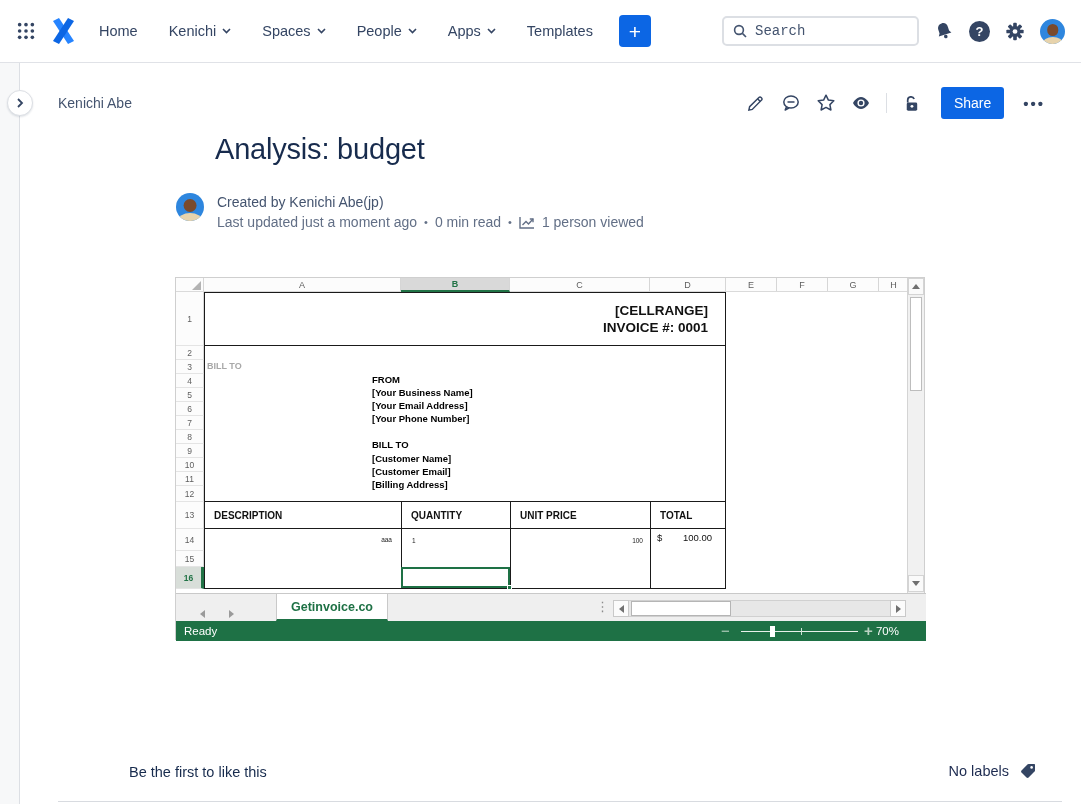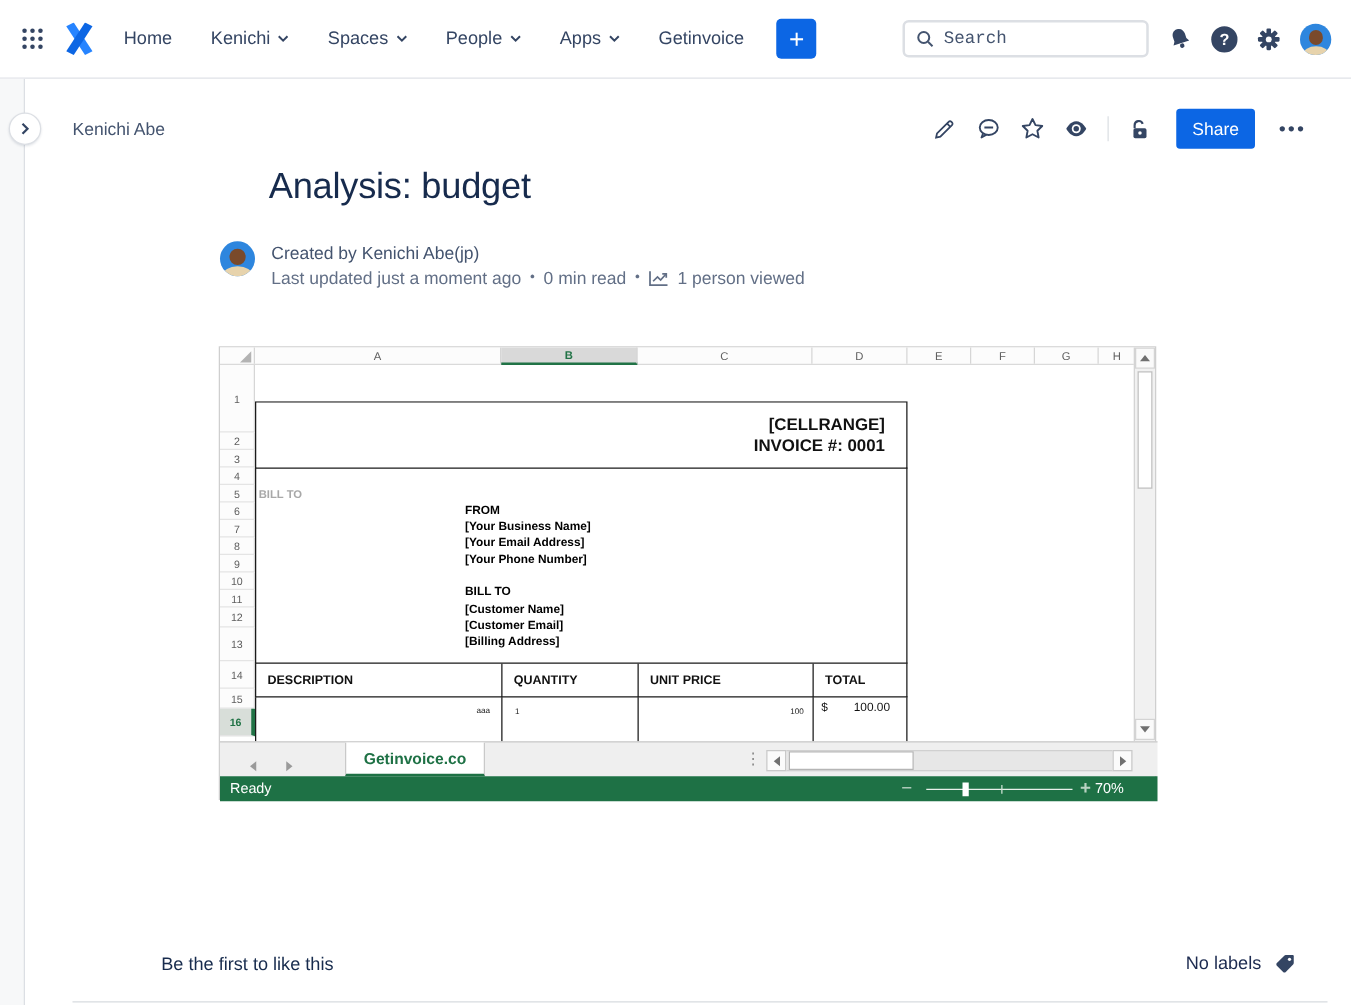--- a/index.html
+++ b/index.html
@@ -72,21 +72,21 @@
           display:flex; align-items:center; justify-content:center; overflow:hidden; }
   .colh.sel { background:#D9D9D9; color:#217346; font-weight:bold;
               border-bottom:2px solid #217346; height:14px; }
   #rowheads { position:absolute; left:0; top:14px; width:28px; background:#FCFCFC; }
   .rowh { border-right:1px solid #D6D6D6; border-bottom:1px solid #E4E4E4; font-size:8.5px;
           color:#5E5E5E; display:flex; align-items:center; justify-content:center; }
   .rowh.sel { background:#D8DED9; color:#217346; font-weight:bold;
               border-right:3px solid #217346; }
 
   #canvas { position:absolute; left:28px; top:14px; width:705px; height:297px;
-            background:#fff; overflow:hidden;margin-top:29px; }
+            background:#fff; overflow:hidden; }
   .blackline { position:absolute; background:#1A1A1A; }
   #box1 { position:absolute; left:0; top:0; width:522px; height:54px; border:1.5px solid #1A1A1A;
           display:flex; flex-direction:column; justify-content:center; align-items:flex-end;
           padding-right:17px; font-weight:bold; font-size:13.5px; line-height:17px; color:#111; }
   #box2 { position:absolute; left:0; top:52.5px; width:522px; height:157.5px;
           border:1.5px solid #1A1A1A; border-top:none; }
   #billto-gray { position:absolute; left:3px; top:69px; font-size:9px; font-weight:bold; color:#A8A8A8; }
   #fromblock { position:absolute; left:168px; top:81px; font-size:9.5px; font-weight:bold;
                color:#000; line-height:13.1px; white-space:pre; }
   #hdr13 { position:absolute; left:0; top:210px; width:522px; height:27px; display:flex;
@@ -200,21 +200,21 @@
             <path d="M1 1 L4.5 4.5 L8 1"></path>
           </svg>
         </div>
         <div class="nav-item">
           <span>Apps</span>
           <svg width="9" height="6" viewBox="0 0 9 6" fill="none" stroke="#344563" stroke-width="1.6">
             <path d="M1 1 L4.5 4.5 L8 1"></path>
           </svg>
         </div>
         <div class="nav-item">
-          <span>Getinvoice</span>
+          <span>Templates</span>
         </div>
       </div>
     <div class="plus-btn">+</div>
   </div>
   <div class="nav-right">
     <div class="search-box">
       <span class="act-icon" style="width:16px;height:16px;">
         <svg width="16" height="16" viewBox="0 0 16 16" fill="none" stroke="#44546F" stroke-width="1.6">
           <circle cx="7" cy="7" r="4.4"></circle>
             <line x1="10.4" y1="10.4" x2="14" y2="14"></line>

